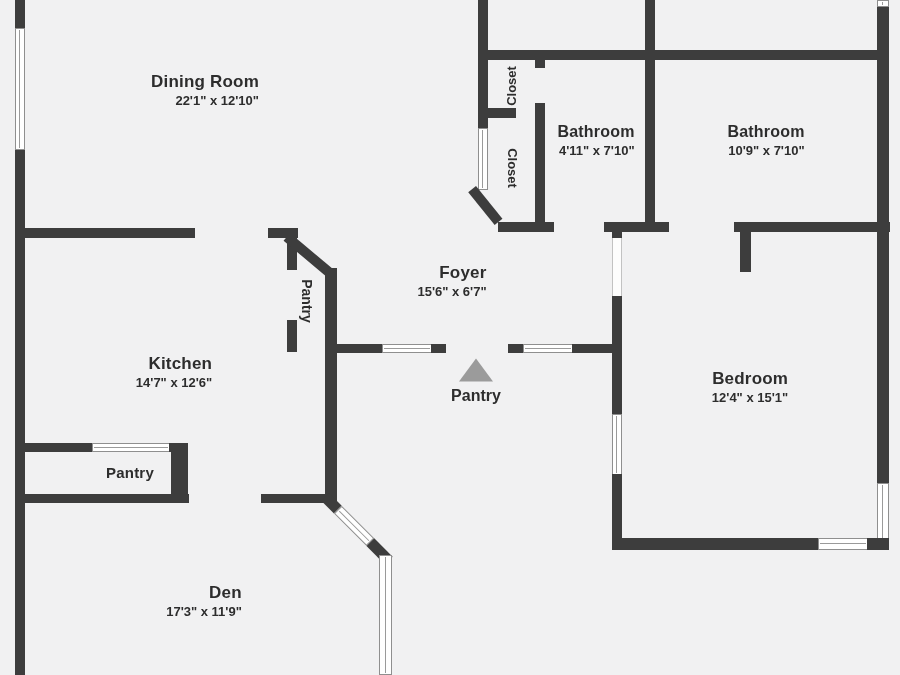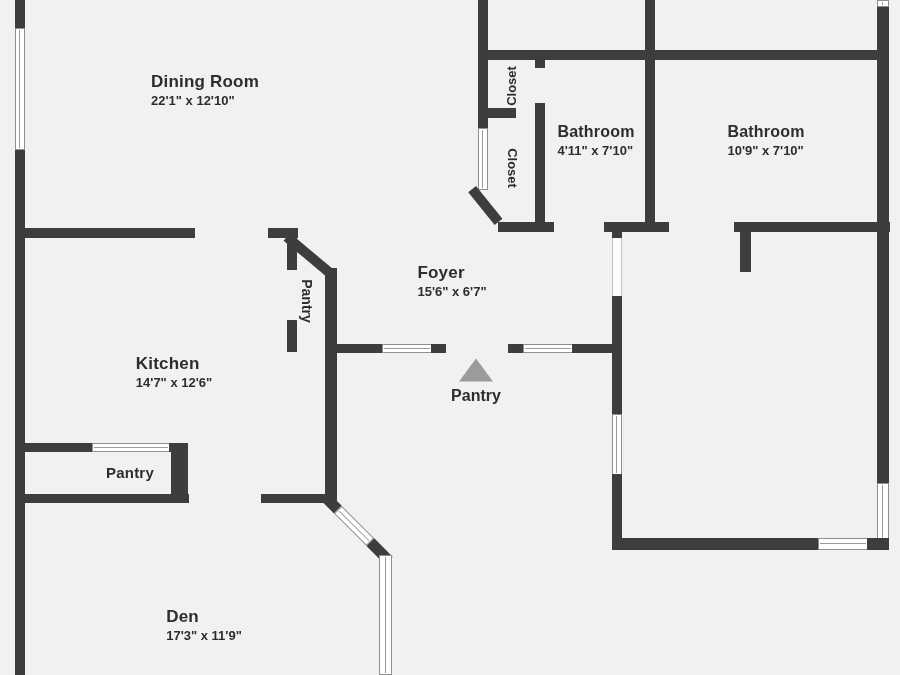--- a/index.html
+++ b/index.html
@@ -9,21 +9,21 @@
     background: var(--floor, #f1f1f2);
   }
   .wall { position:absolute; background: var(--wall, #3d3d3d); }
   .diag { position:absolute; transform-origin: top left; }
   .window { position:absolute; background:#fff; border:1px solid #8f8f8f; box-sizing:border-box; }
   .window-h::after { content:""; position:absolute; left:1px; right:1px; top:50%; height:1px; margin-top:-1px; background:#9a9a9a; }
   .window-v::after { content:""; position:absolute; top:1px; bottom:1px; left:50%; width:1px; margin-left:-1px; background:#9a9a9a; }
   .window-d { position:absolute; background:#fff; border:1px solid #8f8f8f; box-sizing:border-box; }
   .window-d::after { content:""; position:absolute; left:1px; right:1px; top:50%; height:1px; margin-top:-1px; background:#9a9a9a; }
   .door-gap { position:absolute; background:#fdfdfd; border-left:1px solid #c2c2c2; border-right:1px solid #c2c2c2; box-sizing:border-box; }
-  .room-label { position:absolute; transform:translate(-50%,-50%); text-align:left; color:#2d2d2d; white-space:nowrap; }
+  .room-label { position:absolute; transform:translate(-50%,-50%); text-align:right; color:#2d2d2d; white-space:nowrap; }
   .room-name { font-size:17px; font-weight:700; line-height:21px; letter-spacing:.2px; }
   .room-dims { font-size:13px; font-weight:700; line-height:17px; }
   .vlabel { position:absolute; transform:translate(-50%,-50%) rotate(90deg); font-size:14px; font-weight:700; color:#2d2d2d; white-space:nowrap; }
   .vlabel.ccw { transform:translate(-50%,-50%) rotate(-90deg); }
   .entry-label { position:absolute; transform:translate(-50%,-50%); font-size:16px; font-weight:700; color:#2d2d2d; }
   .entry-triangle {
     position:absolute; width:0; height:0; transform:translate(-50%,-50%);
     border-left:17px solid transparent; border-right:17px solid transparent;
     border-bottom:23px solid var(--marker, #9b9b9b);
   }
@@ -127,19 +127,23 @@
   <div class="room-label" style="left:596px;top:140px">
     <div class="room-name" style="font-size:16px">Bathroom</div>
     <div class="room-dims">4'11" x 7'10"</div>
   </div>
 
   <div class="room-label" style="left:766px;top:140px">
     <div class="room-name" style="font-size:16px">Bathroom</div>
     <div class="room-dims">10'9" x 7'10"</div>
   </div>
 
+  <div class="room-label" style="left:750px;top:387px">
+    <div class="room-name">Bedroom</div>
+    <div class="room-dims">12'4" x 15'1"</div>
+  </div>
 
-  <div class="room-label" style="left:204px;top:625px">
+  <div class="room-label" style="left:204px;top:601px">
     <div class="room-name">Den</div>
     <div class="room-dims">17'3" x 11'9"</div>
   </div>
 
 </div>
 
 </body></html>

